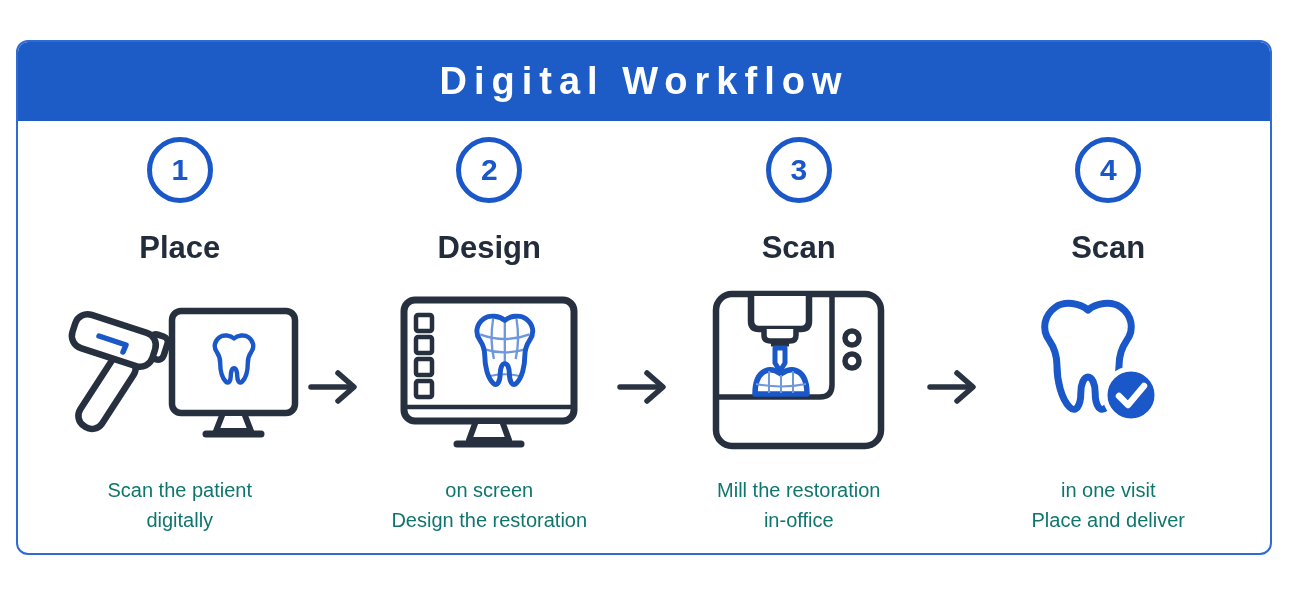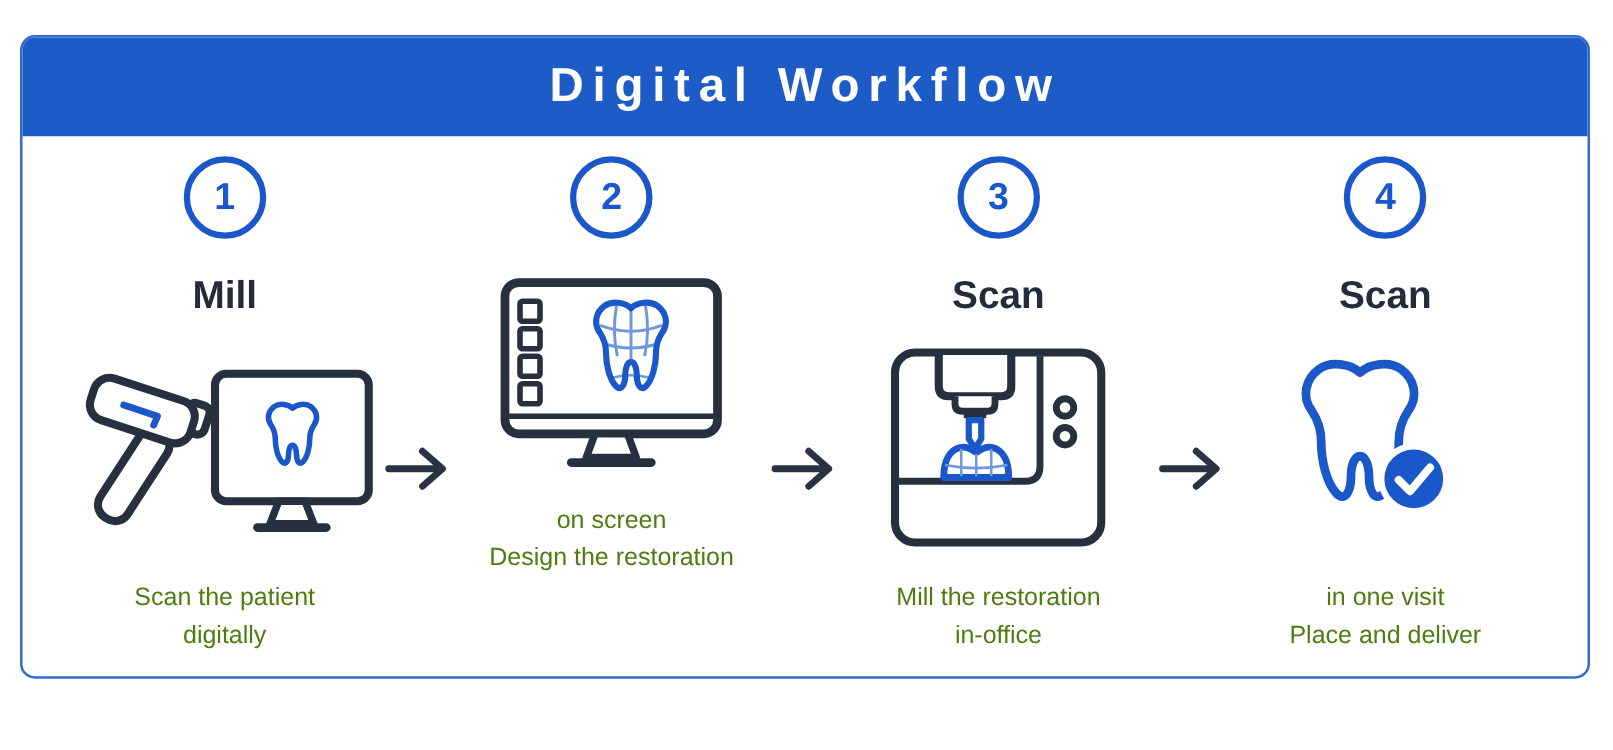--- a/index.html
+++ b/index.html
@@ -1,19 +1,19 @@
 <!DOCTYPE html>
 <html><head>
 <meta charset="utf-8">
 <style>
   html,body{margin:0;padding:0;background:#ffffff;}
   body{width:1290px;height:600px;position:relative;font-family:"Liberation Sans",sans-serif;overflow:hidden;}
 
   .card{
-    position:absolute;left:16px;top:28px;width:1256px;height:515px;
+    position:absolute;left:16px;top:40px;width:1256px;height:515px;
     background:#ffffff;border:2px solid #2f6bd3;border-radius:12px;overflow:hidden;
     box-sizing:border-box;
   }
   .card-header{
     height:80px;background:#1d5cc7;display:flex;align-items:center;justify-content:center;
     margin:-1px -1px 0 -1px;
   }
   .card-header h1{
     margin:0;color:#ffffff;font-size:38px;font-weight:700;letter-spacing:7px;
   }
@@ -28,40 +28,40 @@
     background:#ffffff;
   }
   .step-number{color:#1a57c9;font-size:30px;font-weight:700;}
   .step-title{
     margin-top:28px;font-size:31px;font-weight:700;color:#232c3a;line-height:1.1;
   }
   .step-iconbox{
     height:188px;margin-top:8px;display:flex;align-items:center;justify-content:center;
   }
   .step-desc{
-    margin-top:14px;text-align:center;font-size:20px;color:#4d7c0f;line-height:1.5;
+    margin-top:14px;text-align:center;font-size:20px;color:#0f766e;line-height:1.5;
   }
   .arrow-wrap{margin-top:232px;flex:0 0 auto;}
 </style>
 </head>
 <body>
 
 <div class="card">
 
   <div class="card-header">
     <h1>Digital Workflow</h1>
   </div>
 
   <div class="card-body">
 
     <div class="step">
       <div class="step-circle">
         <span class="step-number">1</span>
       </div>
-      <div class="step-title">Mill</div>
+      <div class="step-title">Place</div>
       <div class="step-iconbox">
         <svg width="240" height="165" viewBox="0 0 240 165">
 
           <rect x="34" y="66" width="26" height="82" rx="12" transform="rotate(33 47 107)" fill="#ffffff" stroke="#27303e" stroke-width="6.5"></rect>
 
           <rect x="88" y="50" width="18" height="24" rx="6" transform="rotate(18 97 62)" fill="#ffffff" stroke="#27303e" stroke-width="6.5"></rect>
 
           <rect x="12" y="38" width="84" height="35" rx="13" transform="rotate(18 54 55)" fill="#ffffff" stroke="#27303e" stroke-width="6.5"></rect>
 
           <polyline points="39,51 66,60 63,67" fill="none" stroke="#1a57c9" stroke-width="5.5" stroke-linecap="round" stroke-linejoin="round"></polyline>
@@ -85,20 +85,21 @@
       <svg width="54" height="40" viewBox="0 0 54 40">
         <line x1="3" y1="20" x2="44" y2="20" stroke="#2a3342" stroke-width="5.5" stroke-linecap="round"></line>
         <polyline points="30,6 46,20 30,34" fill="none" stroke="#2a3342" stroke-width="5.5" stroke-linecap="round" stroke-linejoin="round"></polyline>
       </svg>
     </div>
 
     <div class="step">
       <div class="step-circle">
         <span class="step-number">2</span>
       </div>
+      <div class="step-title">Design</div>
       <div class="step-iconbox">
         <svg width="210" height="168" viewBox="0 0 210 168">
 
           <rect x="20" y="17" width="170" height="121" rx="11" fill="#ffffff" stroke="#27303e" stroke-width="7"></rect>
           <line x1="23" y1="124" x2="187" y2="124" stroke="#27303e" stroke-width="4.5"></line>
 
           <rect x="32" y="32" width="16" height="16" rx="2" fill="none" stroke="#27303e" stroke-width="4.5"></rect>
           <rect x="32" y="54" width="16" height="16" rx="2" fill="none" stroke="#27303e" stroke-width="4.5"></rect>
           <rect x="32" y="76" width="16" height="16" rx="2" fill="none" stroke="#27303e" stroke-width="4.5"></rect>
           <rect x="32" y="98" width="16" height="16" rx="2" fill="none" stroke="#27303e" stroke-width="4.5"></rect>

